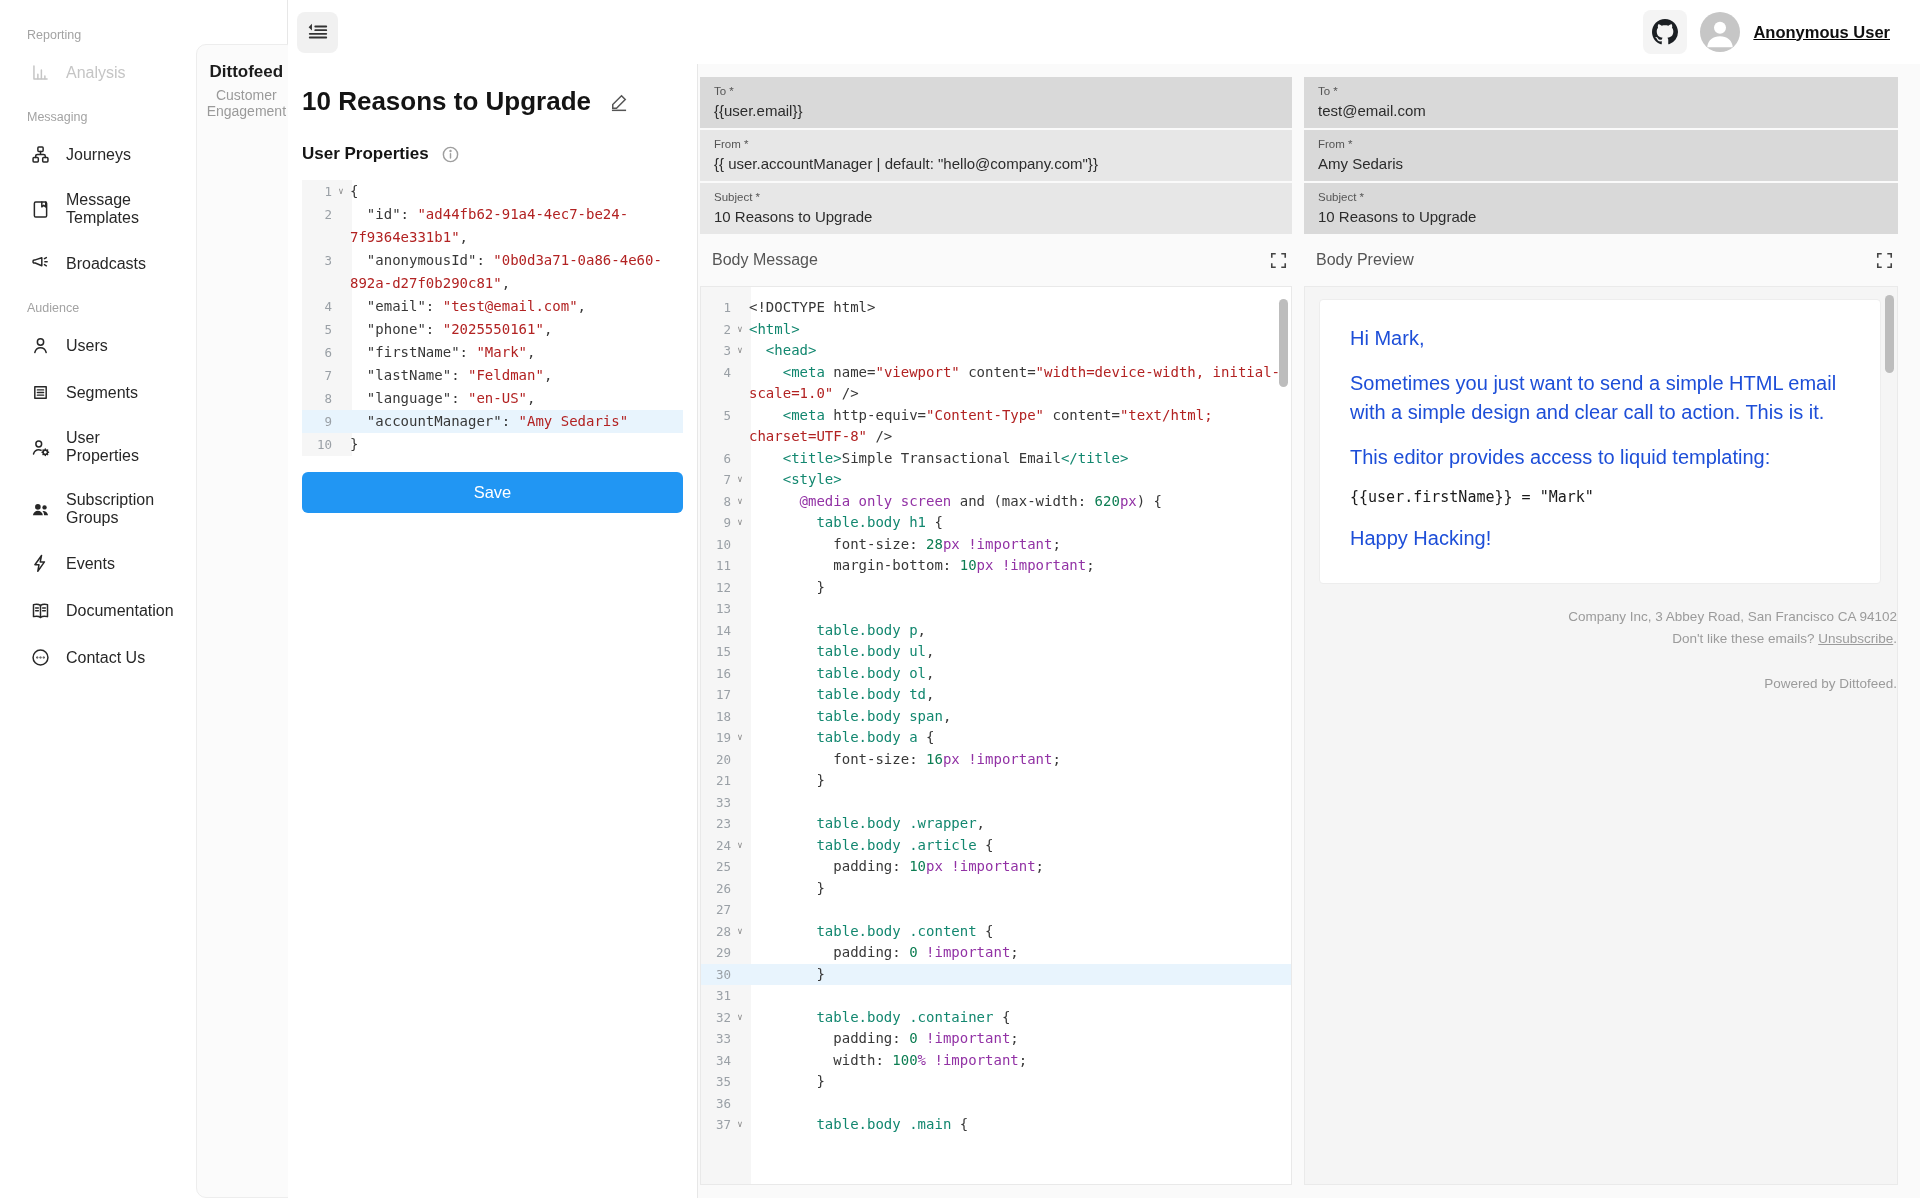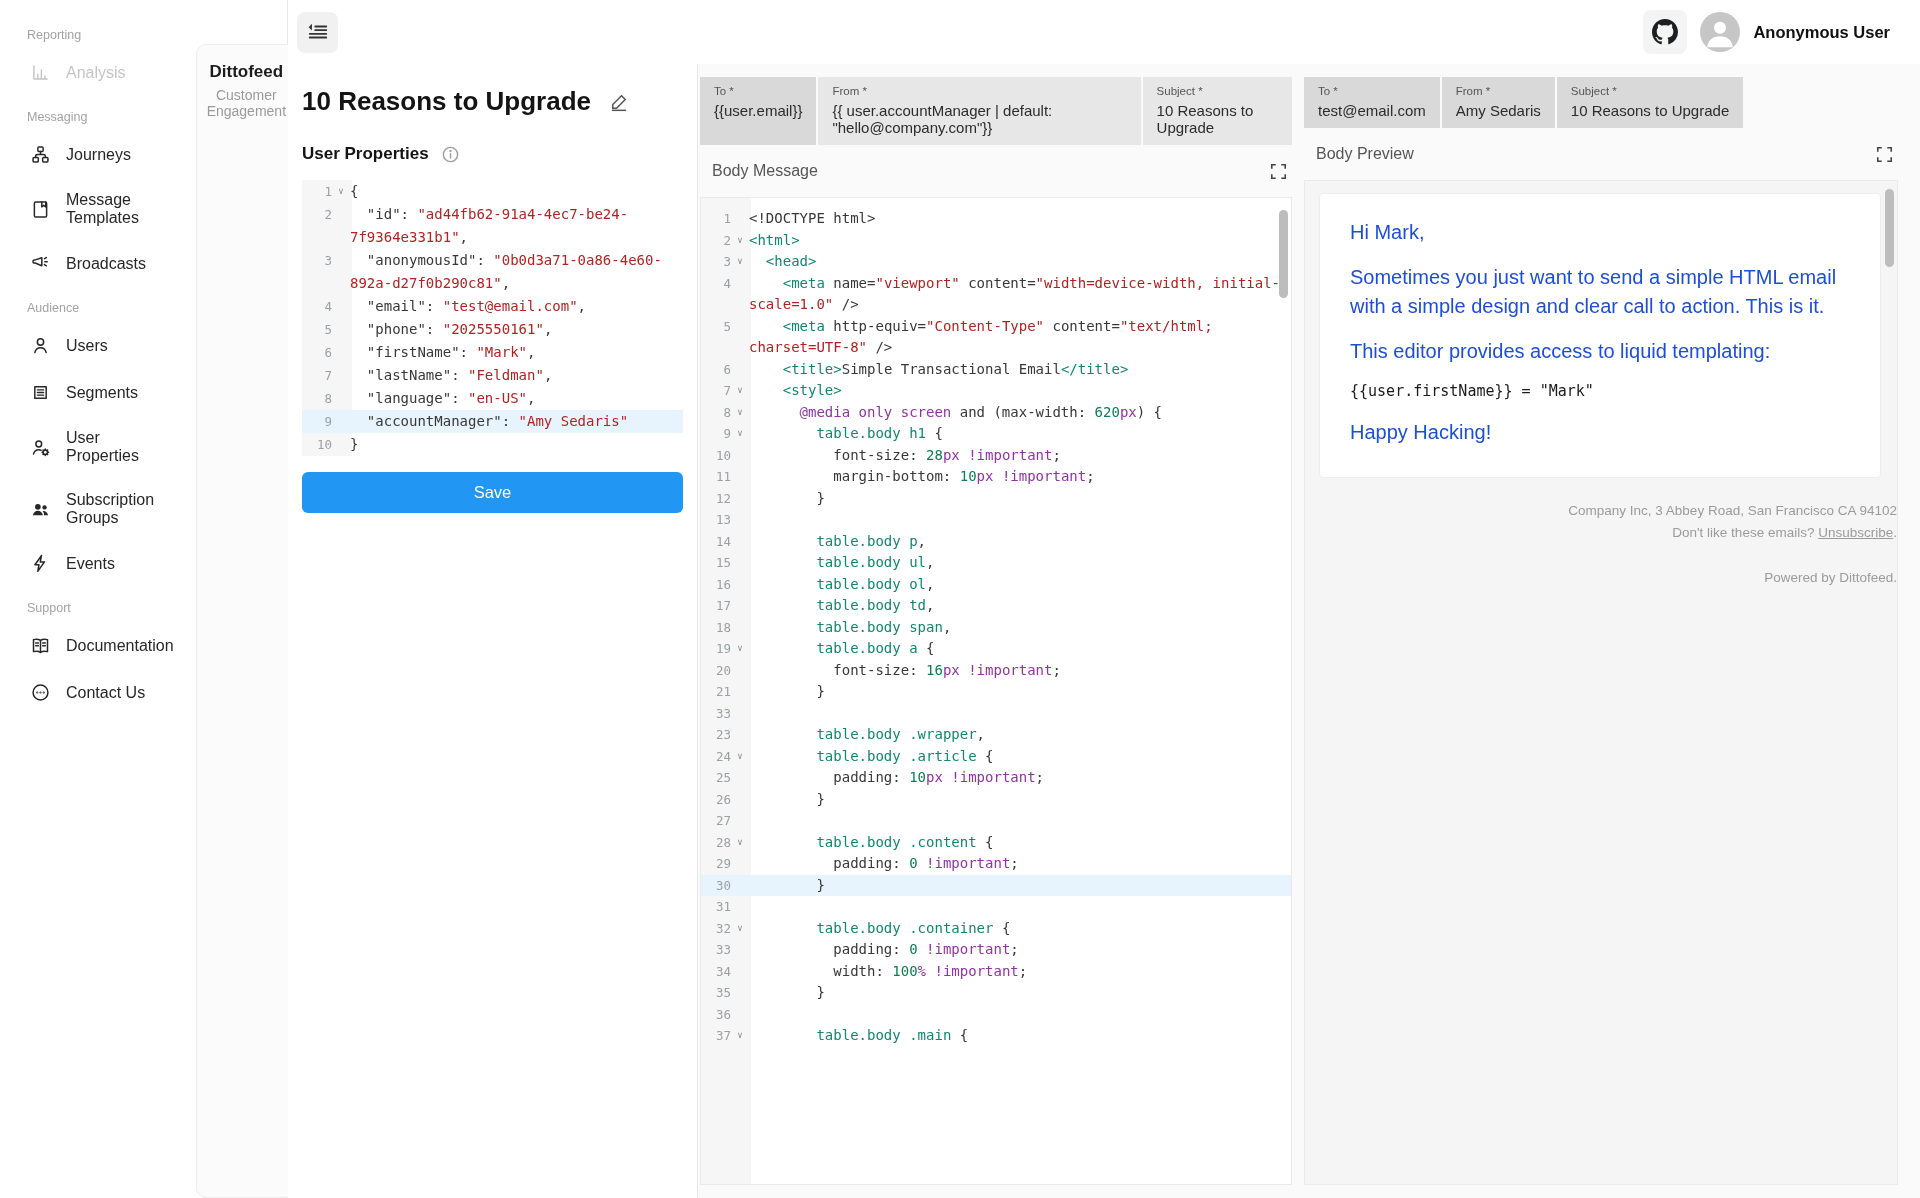--- a/index.html
+++ b/index.html
@@ -16,21 +16,21 @@
   .side-item svg { width:21px; height:21px; flex:none; }
   .side-item.disabled { color:#c5c5c5; }
   .brand-card { margin:30px 22px 0; background:#fbfbfb; border:1px solid #ededed;
     border-radius:10px; padding:17px 10px; text-align:center; }
   .brand-title { font-weight:bold; font-size:17px; color:#1c1c1c; }
   .brand-sub { font-size:14px; color:#9a9a9a; margin-top:5px; }
 
   
   .main { flex:1; display:flex; flex-direction:column; background:#fafafa; min-width:0; }
   .topbar { height:64px; background:#fff; display:flex; align-items:center;
-    padding:0 30px 0 9px; flex:none; }
+    padding:0 30px 0 9px; flex:none;text-decoration:underline; }
   .collapse-btn { width:41px; height:41px; border-radius:8px; background:#f1f1f1;
     display:flex; align-items:center; justify-content:center; border:none; cursor:pointer; }
   .topbar-right { margin-left:auto; display:flex; align-items:center; gap:13px; }
   .gh-btn { width:44px; height:44px; border-radius:8px; background:#f4f4f4;
     display:flex; align-items:center; justify-content:center; border:none; cursor:pointer; }
   .avatar { width:40px; height:40px; border-radius:50%; background:#c6c6c6;
     display:flex; align-items:center; justify-content:center; overflow:hidden; }
   .user-label { font-weight:bold; font-size:16.5px; color:#101010; }
 
   .content { flex:1; display:flex; min-height:0; }
@@ -58,21 +58,21 @@
   .fold { width:18px; text-align:center; color:#8b8b8b; font-size:9px; flex:none; }
   .codetext { flex:1; white-space:pre-wrap; overflow-wrap:anywhere; padding-right:6px; }
   .c-p { color:#383838; } .c-s { color:#b22222; } .c-t { color:#12876f; }
   .c-k { color:#9232a5; } .c-n { color:#0c7d52;text-align:center; }
 
   
   .mid-col { width:592px; flex:none; display:flex; flex-direction:column;
     margin:13px 12px 13px 2px; min-width:0; }
   .right-col { width:594px; flex:none; display:flex; flex-direction:column;
     margin:13px 22px 13px 0; }
-  .fields { display:flex; flex-direction:row; gap:2px; flex:none; }
+  .fields { display:flex; flex-direction:column; gap:2px; flex:none; }
   .field { padding:8px 14px 9px; }
   .f-dark { background:#d9d9d9; }
   .f-light { background:#e7e7e7; }
   .flabel { font-size:11.5px; color:#555; display:block; }
   .fvalue { font-size:15px; color:#2c2c2c; display:block; margin-top:5px; }
   .panel-head { height:52px; display:flex; align-items:center; flex:none; padding:0 4px 0 12px; }
   .ph-label { font-size:16px; color:#555; }
   .expand-btn { margin-left:auto; background:none; border:none; color:#444; display:flex; cursor:pointer; }
   .editor-box { flex:1; border:1px solid #e9e9e9; overflow:hidden; position:relative; padding-top:10px; }
   .editor-box .crow { line-height:21.5px; }
@@ -180,21 +180,20 @@
           <span>Subscription Groups</span>
         </div>
         <div class="side-item">
           <span style="display: flex; width: 21px; height: 21px;">
             <svg viewBox="0 0 24 24" fill="none" stroke="currentColor" stroke-width="1.7" stroke-linecap="round" stroke-linejoin="round">
               <path d="M13.2 2.8L5.6 13.4h4.7L8.9 21l7.6-10.8h-4.8l1.5-7.4z"></path>
             </svg>
           </span>
           <span>Events</span>
         </div>
-        <div class="sec-label">Support</div>
         <div class="side-item">
           <span style="display: flex; width: 21px; height: 21px;">
             <svg viewBox="0 0 24 24" fill="none" stroke="currentColor" stroke-width="1.7" stroke-linecap="round" stroke-linejoin="round">
               <path d="M12 6.2c-2.2-1.6-5-1.8-8-.9V19c3-.9 5.8-.7 8 .9 2.2-1.6 5-1.8 8-.9V5.3c-3-.9-5.8-.7-8 .9z"></path>
               <path d="M12 6.2v13.7"></path>
               <path d="M6.5 9.2h3M6.5 12.2h3M14.5 9.2h3M14.5 12.2h3"></path>
             </svg>
           </span>
           <span>Documentation</span>
         </div>

